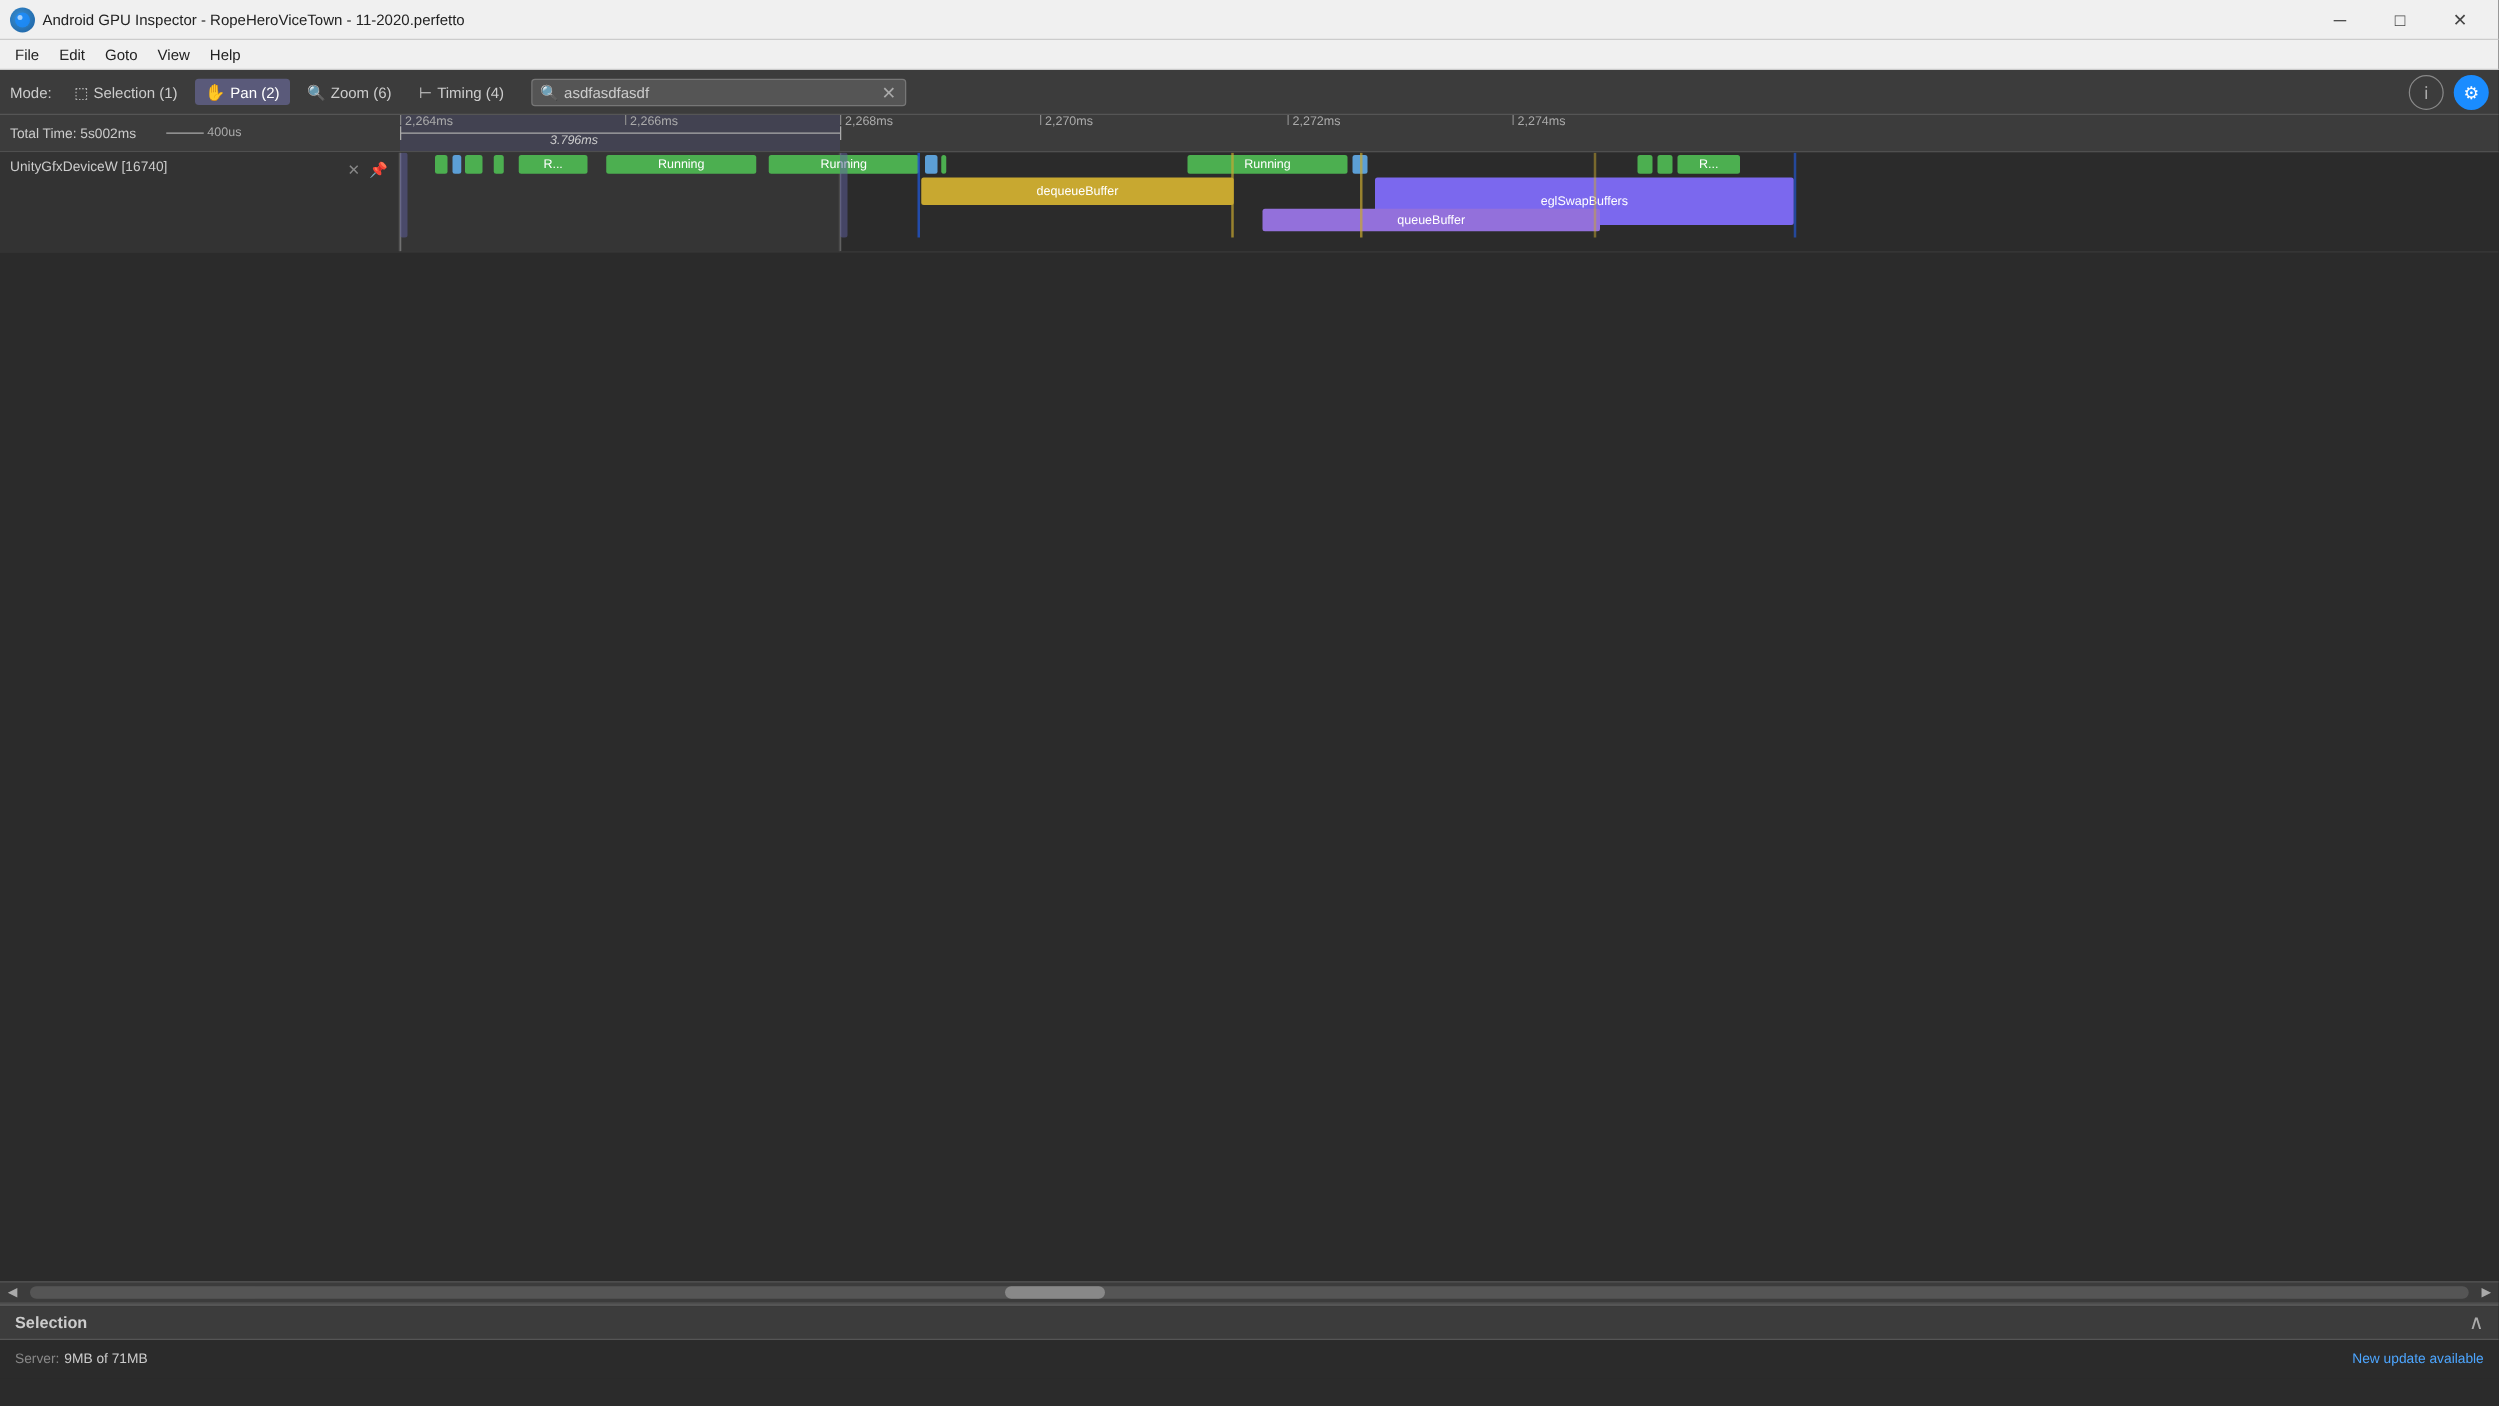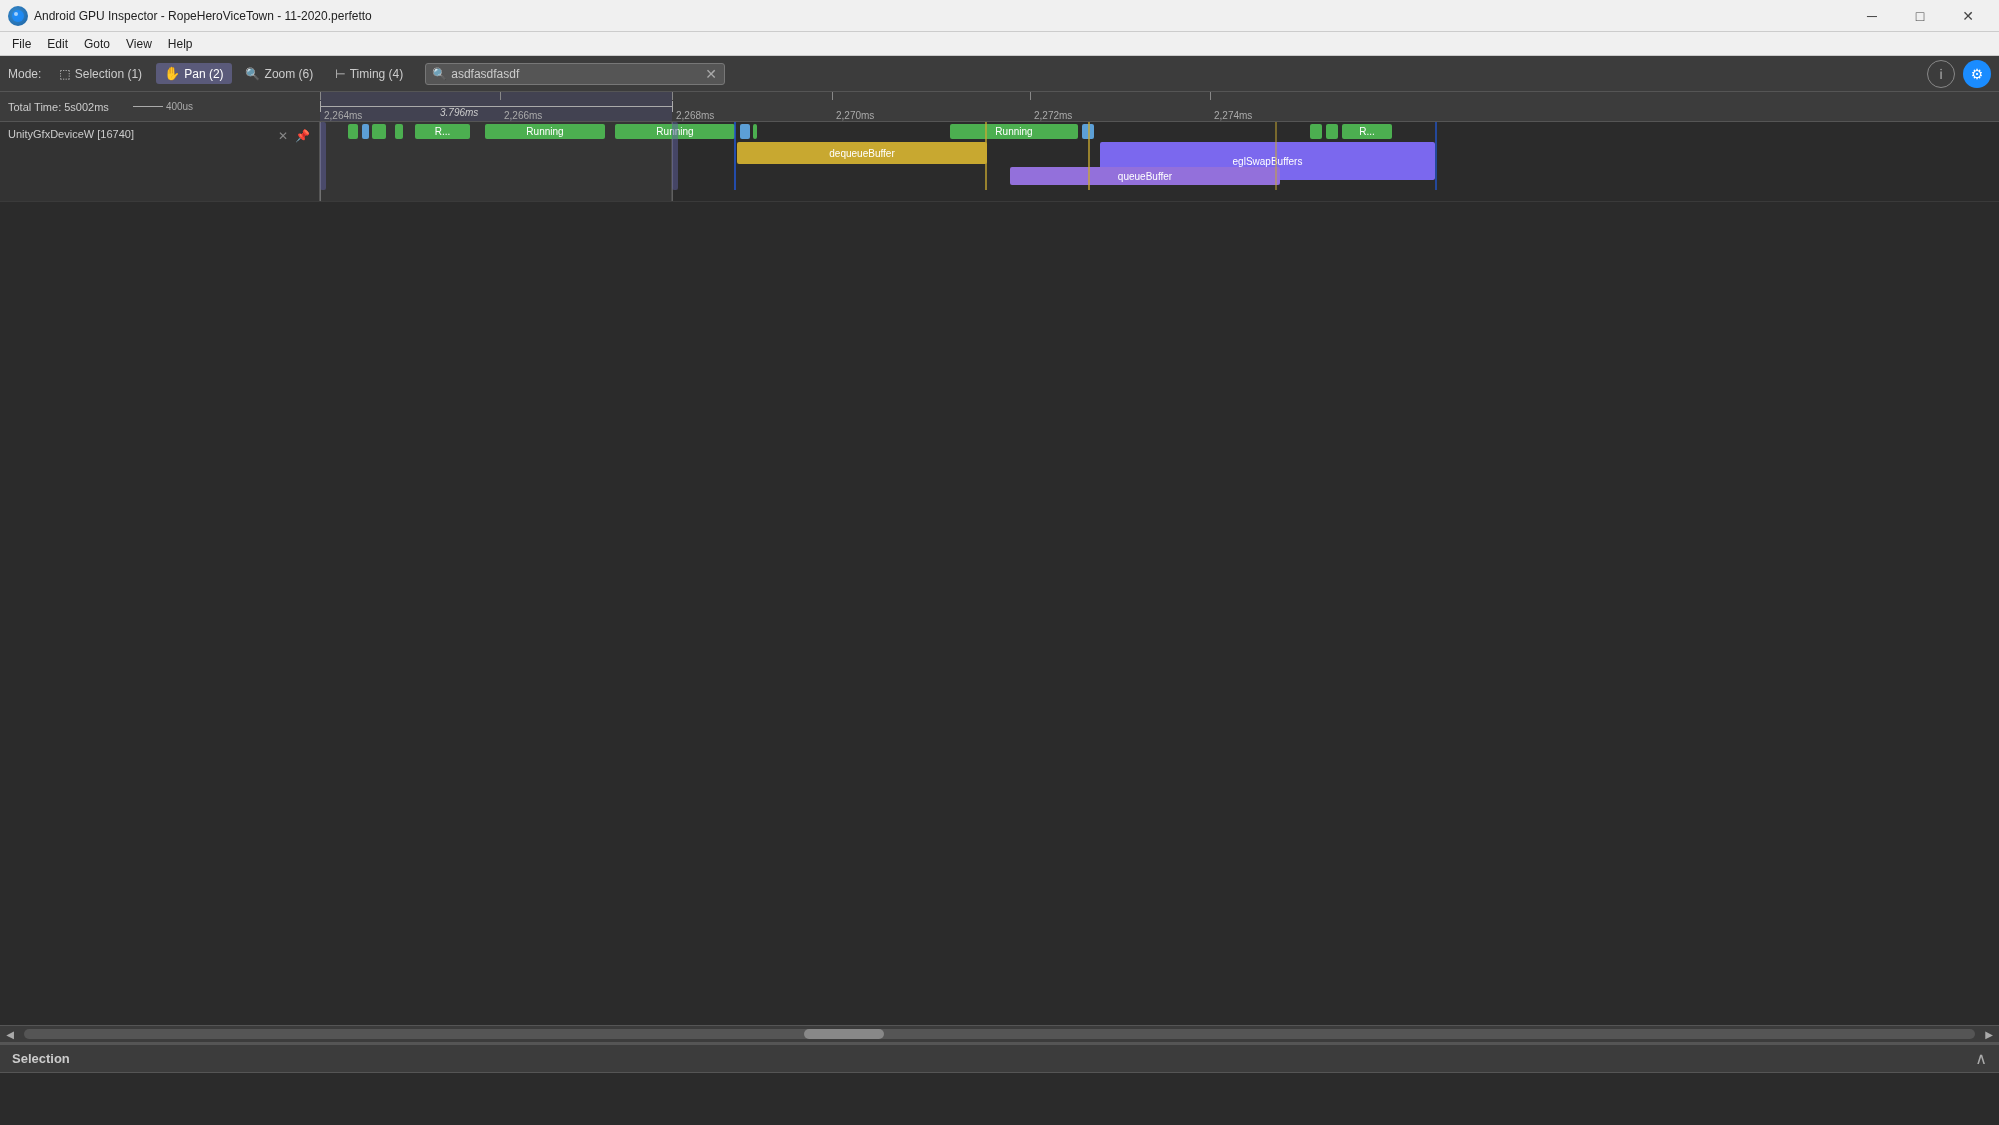--- a/index.html
+++ b/index.html
@@ -177,21 +177,21 @@
       flex: 1;
       height: 100%;
       position: relative;
       overflow: hidden;
     }
     .time-tick {
       position: absolute;
       top: 0;
       height: 100%;
       display: flex;
-      align-items: flex-end;
+      align-items: flex-start;
       font-size: 10px;
       color: #aaa;
     }
     .time-tick::before {
       content: '';
       position: absolute;
       top: 0;
       left: 0;
       width: 1px;
       height: 8px;
@@ -592,13 +592,18 @@
     <div class="scroll-thumb"></div>
   </div>
   <div class="scroll-arrow">▶</div>
 </div>
 
 <div id="bottom-panel">
   <div id="bottom-panel-header">
     <span class="panel-title">Selection</span>
     <span class="panel-collapse-btn">∧</span>
   </div>
+  <div id="bottom-panel-content">
+    <span class="server-label">Server:</span>
+    <span class="server-value">9MB of 71MB</span>
+    <a class="update-link">New update available</a>
+  </div>
 </div>
 
 </body></html>

